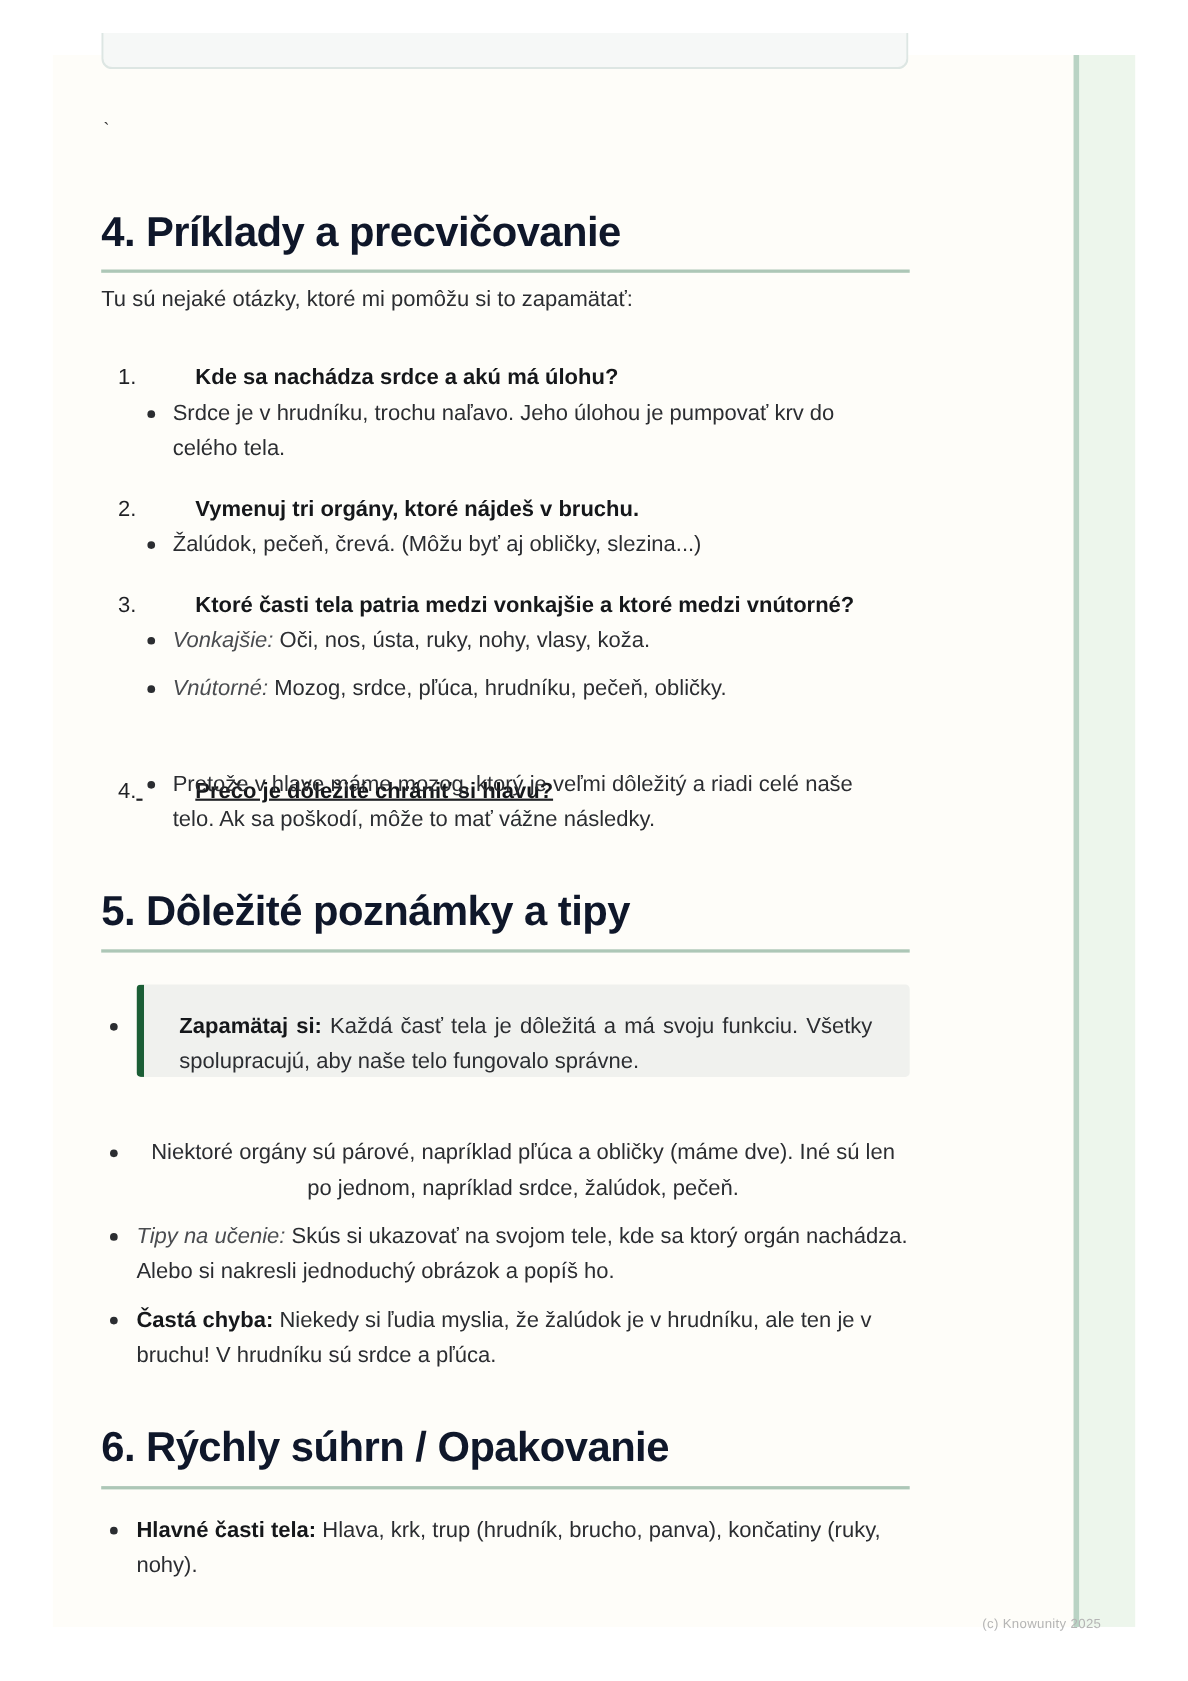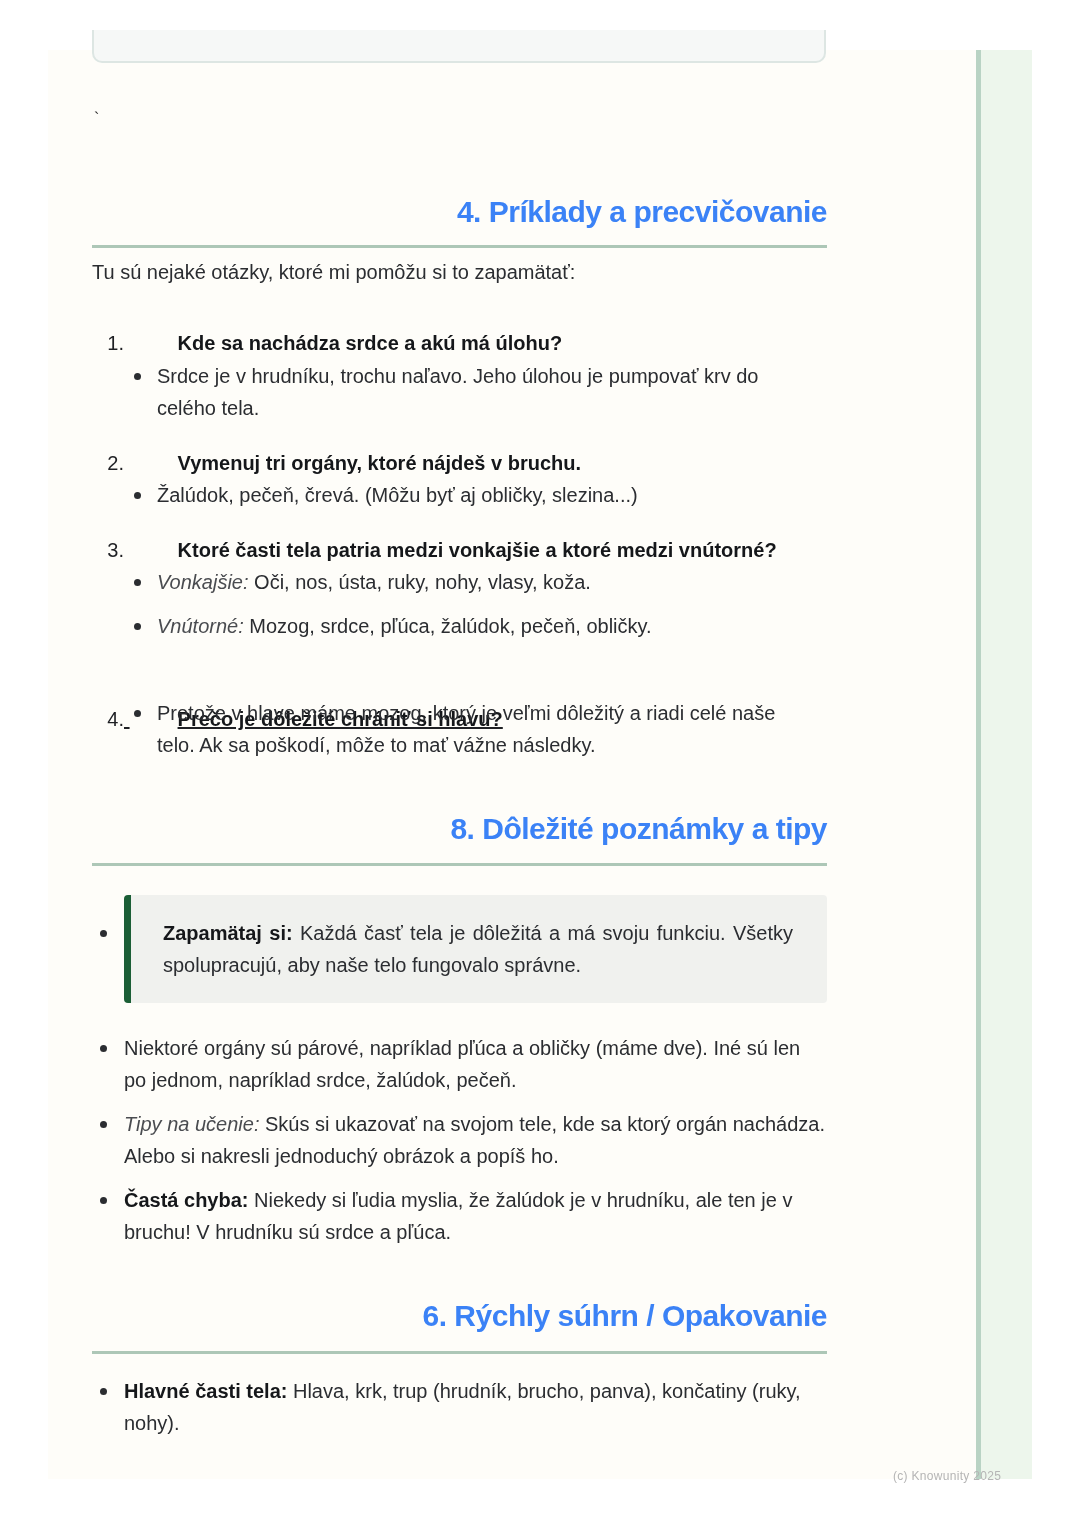--- a/index.html
+++ b/index.html
@@ -56,26 +56,25 @@
       position: absolute;
       left: 92px;
       top: 0;
       width: 735px;
     }
     h2 {
       position: absolute;
       left: 0;
       width: 735px;
       margin: 0;
-      font-size: 30px;
+      font-size: 38px;
       font-weight: 700;
-      color: #3b82f6;
+      color: #0f172a;
       letter-spacing: -0.5px;
       line-height: 46px;
-      text-align: right;
     }
     .h-rule {
       position: absolute;
       left: 0;
       width: 735px;
       height: 3px;
       background: #adc7b7;
     }
     .p {
       position: absolute;
@@ -125,21 +124,21 @@
     .sub-bullet .btext { margin-left: 23px; }
     .top-bullet { left: 8px; width: 727px; }
     .top-bullet .btext { margin-left: 24px; }
     b { font-weight: 700; color: #15171a; }
     i { font-style: italic; color: #4a4c50; }
     .callout {
       position: absolute;
       left: 32px;
       top: 895px;
       width: 703px;
-      height: 108px;
+      height: 84px;
       background: #f0f1ee;
       border-radius: 4px;
       border-left: 7px solid #1b5e36;
       box-sizing: border-box;
       padding: 22px 34px 0 32px;
       font-size: 20px;
       line-height: 32px;
       text-align: justify;
       color: #2b2d31;
     }
@@ -198,41 +197,41 @@
   <div class="q" style="top:534px;">
     <span class="num">3.</span>
     <span class="qtext">Ktoré časti tela patria medzi vonkajšie a ktoré medzi vnútorné?</span>
   </div>
   <div class="bullet sub-bullet" style="top:566px;">
     <span class="dot"></span>
     <span class="btext"><i>Vonkajšie:</i><span> Oči, nos, ústa, ruky, nohy, vlasy, koža.</span></span>
   </div>
   <div class="bullet sub-bullet" style="top:610px;">
     <span class="dot"></span>
-    <span class="btext"><i>Vnútorné:</i><span> Mozog, srdce, pľúca, žalúdok, pečeň, obličky.</span></span>
+    <span class="btext"><i>Vnútorné:</i><span> Mozog, srdce, pľúca, hrudníku, pečeň, obličky.</span></span>
   </div>
 
   <div class="q" style="top:703px;text-decoration:underline;">
     <span class="num">4.</span>
     <span class="qtext">Prečo je dôležité chrániť si hlavu?</span>
   </div>
   <div class="bullet sub-bullet" style="top:697px;">
     <span class="dot"></span>
     <span class="btext">Pretože v hlave máme mozog, ktorý je veľmi dôležitý a riadi celé naše telo. Ak sa poškodí, môže to mať vážne následky.</span>
   </div>
 
-  <h2 style="top:806px;">8. Dôležité poznámky a tipy</h2>
+  <h2 style="top:806px;">5. Dôležité poznámky a tipy</h2>
   <div class="h-rule" style="top:863px;"></div>
 
   <span class="callout-dot"></span>
   <div class="callout">
     <b>Zapamätaj si:</b><span> Každá časť tela je dôležitá a má svoju funkciu. Všetky spolupracujú, aby naše telo fungovalo správne.</span>
   </div>
 
-  <div class="bullet top-bullet" style="top:1032px;">
+  <div class="bullet top-bullet" style="top:1032px;text-align:center;">
     <span class="dot"></span>
     <span class="btext">Niektoré orgány sú párové, napríklad pľúca a obličky (máme dve). Iné sú len po jednom, napríklad srdce, žalúdok, pečeň.</span>
   </div>
   <div class="bullet top-bullet" style="top:1108px;">
     <span class="dot"></span>
     <span class="btext"><i>Tipy na učenie:</i><span> Skús si ukazovať na svojom tele, kde sa ktorý orgán nachádza. Alebo si nakresli jednoduchý obrázok a popíš ho.</span></span>
   </div>
   <div class="bullet top-bullet" style="top:1184px;">
     <span class="dot"></span>
     <span class="btext"><b>Častá chyba:</b><span> Niekedy si ľudia myslia, že žalúdok je v hrudníku, ale ten je v bruchu! V hrudníku sú srdce a pľúca.</span></span>

